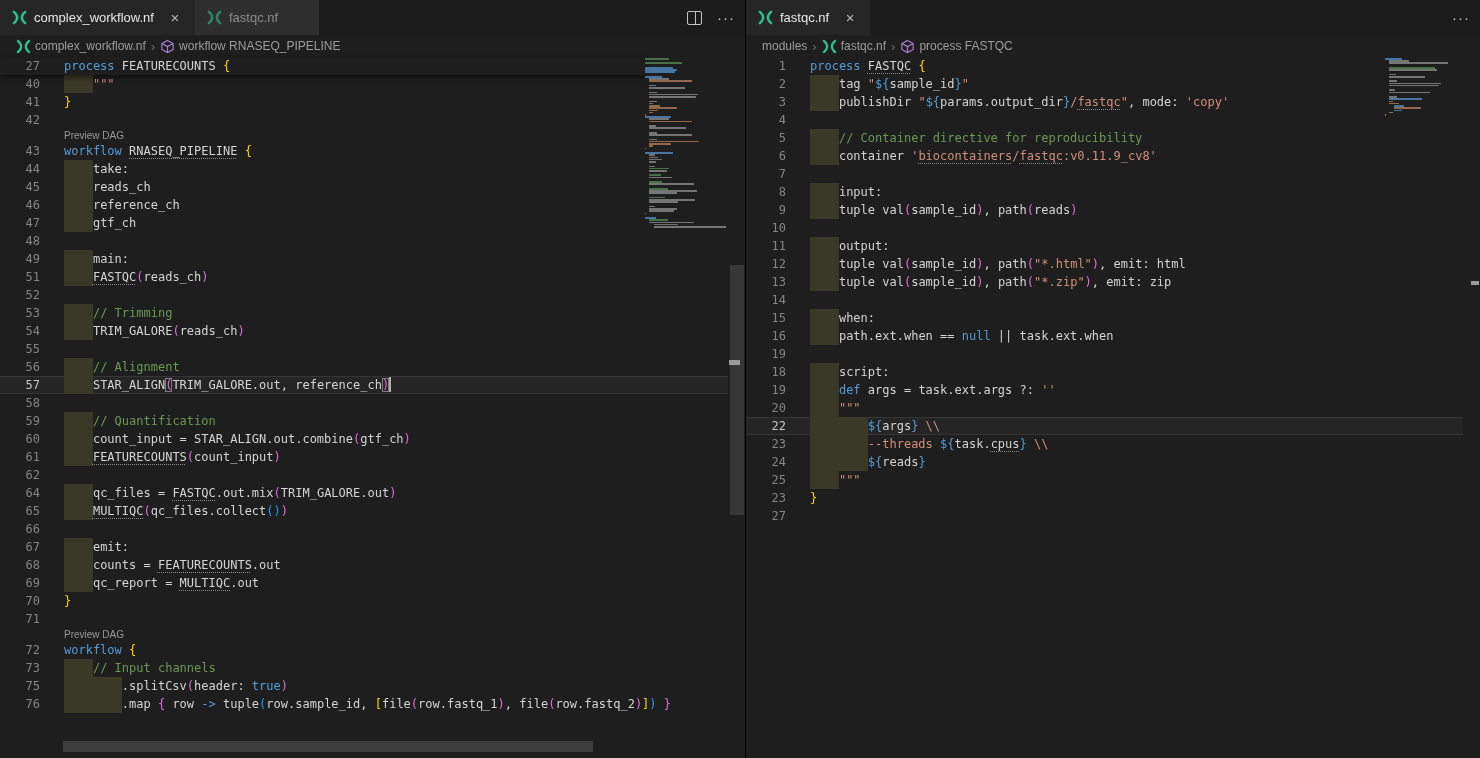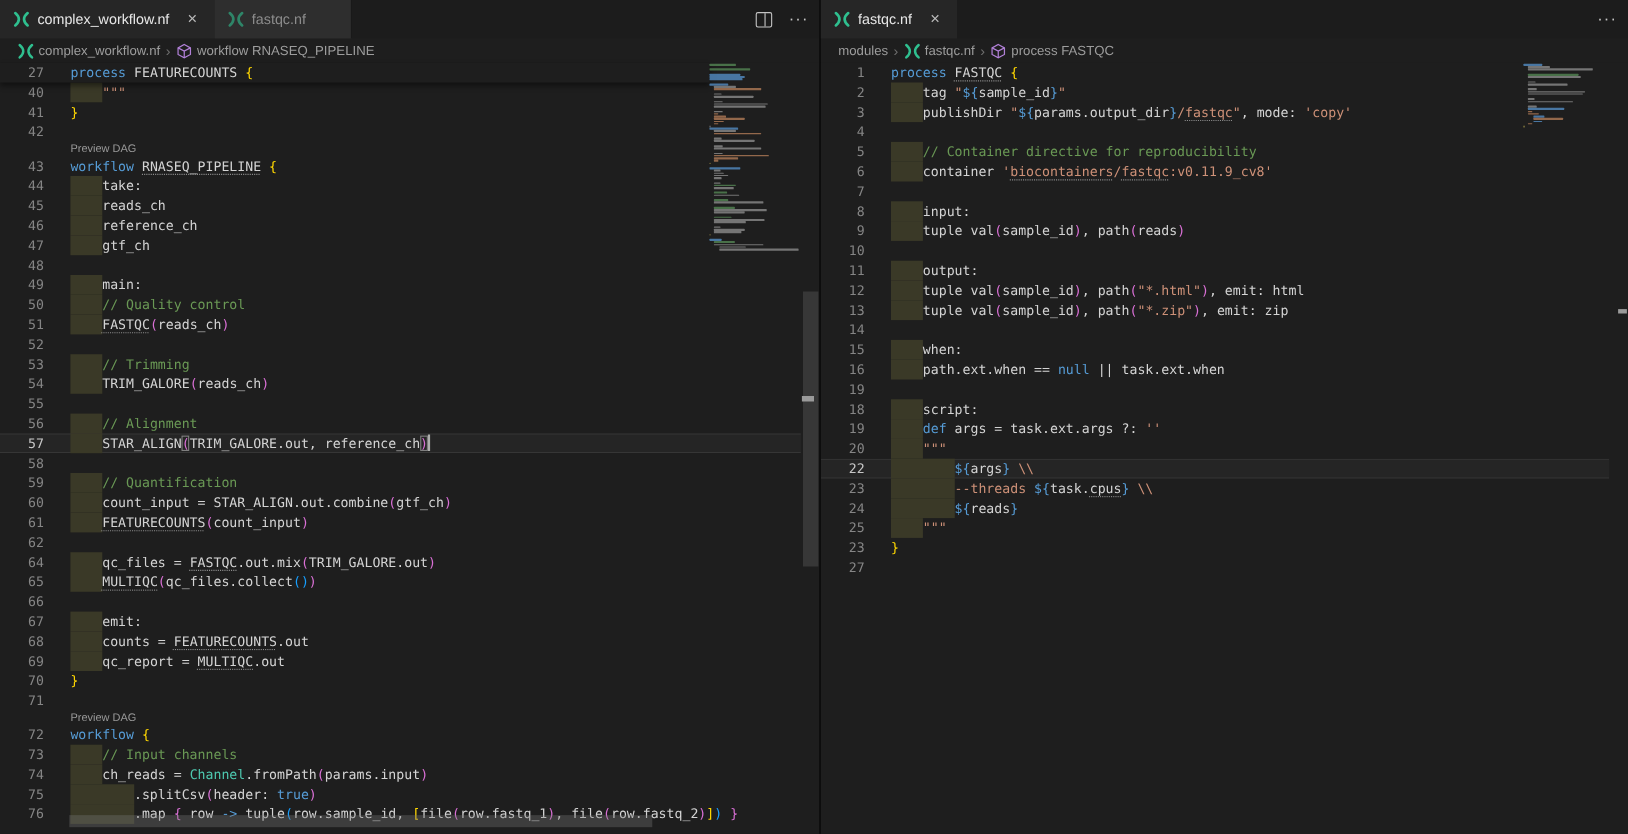--- a/index.html
+++ b/index.html
@@ -123,21 +123,20 @@
         <div class="line"><span class="num">41</span><span class="code"><span class="tk b1">}</span></span></div>
         <div class="line"><span class="num">42</span><span class="code"></span></div>
         <div class="lens">Preview DAG</div>
         <div class="line"><span class="num">43</span><span class="code"><span class="tk kw">workflow</span><span class="tk txt"> </span><span class="tk sp">RNASEQ_PIPELINE</span><span class="tk txt"> </span><span class="tk b1">{</span></span></div>
         <div class="line"><span class="num">44</span><span class="code"><span class="indbg" style="width: 4ch;"></span><span class="tk ws">    </span><span class="tk txt">take:</span></span></div>
         <div class="line"><span class="num">45</span><span class="code"><span class="indbg" style="width: 4ch;"></span><span class="tk ws">    </span><span class="tk txt">reads_ch</span></span></div>
         <div class="line"><span class="num">46</span><span class="code"><span class="indbg" style="width: 4ch;"></span><span class="tk ws">    </span><span class="tk txt">reference_ch</span></span></div>
         <div class="line"><span class="num">47</span><span class="code"><span class="indbg" style="width: 4ch;"></span><span class="tk ws">    </span><span class="tk txt">gtf_ch</span></span></div>
         <div class="line"><span class="num">48</span><span class="code"></span></div>
         <div class="line"><span class="num">49</span><span class="code"><span class="indbg" style="width: 4ch;"></span><span class="tk ws">    </span><span class="tk txt">main:</span></span></div>
-        <div class="line"><span class="num">50</span><span class="code"><span class="indbg" style="width: 4ch;"></span><span class="tk ws">    </span><span class="tk com">// Quality control</span></span></div>
         <div class="line"><span class="num">51</span><span class="code"><span class="indbg" style="width: 4ch;"></span><span class="tk ws">    </span><span class="tk sp">FASTQC</span><span class="tk b2">(</span><span class="tk txt">reads_ch</span><span class="tk b2">)</span></span></div>
         <div class="line"><span class="num">52</span><span class="code"></span></div>
         <div class="line"><span class="num">53</span><span class="code"><span class="indbg" style="width: 4ch;"></span><span class="tk ws">    </span><span class="tk com">// Trimming</span></span></div>
         <div class="line"><span class="num">54</span><span class="code"><span class="indbg" style="width: 4ch;"></span><span class="tk ws">    </span><span class="tk txt">TRIM_GALORE</span><span class="tk b2">(</span><span class="tk txt">reads_ch</span><span class="tk b2">)</span></span></div>
         <div class="line"><span class="num">55</span><span class="code"></span></div>
         <div class="line"><span class="num">56</span><span class="code"><span class="indbg" style="width: 4ch;"></span><span class="tk ws">    </span><span class="tk com">// Alignment</span></span></div>
         <div class="line current"><span class="num">57</span><span class="code"><span class="indbg" style="width: 4ch;"></span><span class="tk ws">    </span><span class="tk txt">STAR_ALIGN</span><span class="tk b2 boxed">(</span><span class="tk txt">TRIM_GALORE.out, reference_ch</span><span class="tk b2 boxed">)</span><span class="tk caret"></span></span></div>
         <div class="line"><span class="num">58</span><span class="code"></span></div>
         <div class="line"><span class="num">59</span><span class="code"><span class="indbg" style="width: 4ch;"></span><span class="tk ws">    </span><span class="tk com">// Quantification</span></span></div>
         <div class="line"><span class="num">60</span><span class="code"><span class="indbg" style="width: 4ch;"></span><span class="tk ws">    </span><span class="tk txt">count_input = STAR_ALIGN.out.combine</span><span class="tk b2">(</span><span class="tk txt">gtf_ch</span><span class="tk b2">)</span></span></div>
@@ -147,21 +146,20 @@
         <div class="line"><span class="num">65</span><span class="code"><span class="indbg" style="width: 4ch;"></span><span class="tk ws">    </span><span class="tk sp">MULTIQC</span><span class="tk b2">(</span><span class="tk txt">qc_files.collect</span><span class="tk b3">()</span><span class="tk b2">)</span></span></div>
         <div class="line"><span class="num">66</span><span class="code"></span></div>
         <div class="line"><span class="num">67</span><span class="code"><span class="indbg" style="width: 4ch;"></span><span class="tk ws">    </span><span class="tk txt">emit:</span></span></div>
         <div class="line"><span class="num">68</span><span class="code"><span class="indbg" style="width: 4ch;"></span><span class="tk ws">    </span><span class="tk txt">counts = </span><span class="tk sp">FEATURECOUNTS</span><span class="tk txt">.out</span></span></div>
         <div class="line"><span class="num">69</span><span class="code"><span class="indbg" style="width: 4ch;"></span><span class="tk ws">    </span><span class="tk txt">qc_report = </span><span class="tk sp">MULTIQC</span><span class="tk txt">.out</span></span></div>
         <div class="line"><span class="num">70</span><span class="code"><span class="tk b1">}</span></span></div>
         <div class="line"><span class="num">71</span><span class="code"></span></div>
         <div class="lens">Preview DAG</div>
         <div class="line"><span class="num">72</span><span class="code"><span class="tk kw">workflow</span><span class="tk txt"> </span><span class="tk b1">{</span></span></div>
         <div class="line"><span class="num">73</span><span class="code"><span class="indbg" style="width: 4ch;"></span><span class="tk ws">    </span><span class="tk com">// Input channels</span></span></div>
-        <div class="line"><span class="num">74</span><span class="code"><span class="indbg" style="width: 4ch;"></span><span class="tk ws">    </span><span class="tk txt">ch_reads = </span><span class="tk type">Channel</span><span class="tk txt">.fromPath</span><span class="tk b2">(</span><span class="tk txt">params.input</span><span class="tk b2">)</span></span></div>
         <div class="line"><span class="num">75</span><span class="code"><span class="indbg" style="width: 8ch;"></span><span class="tk ws">        </span><span class="tk txt">.splitCsv</span><span class="tk b2">(</span><span class="tk txt">header: </span><span class="tk kw">true</span><span class="tk b2">)</span></span></div>
         <div class="line"><span class="num">76</span><span class="code"><span class="indbg" style="width: 8ch;"></span><span class="tk ws">        </span><span class="tk txt">.map </span><span class="tk b2">{</span><span class="tk txt"> row </span><span class="tk kw">-&gt;</span><span class="tk txt"> tuple</span><span class="tk b3">(</span><span class="tk txt">row.sample_id, </span><span class="tk b1">[</span><span class="tk txt">file</span><span class="tk b2">(</span><span class="tk txt">row.fastq_1</span><span class="tk b2">)</span><span class="tk txt">, file</span><span class="tk b2">(</span><span class="tk txt">row.fastq_2</span><span class="tk b2">)</span><span class="tk b1">]</span><span class="tk b3">)</span><span class="tk txt"> </span><span class="tk b2">}</span></span></div>
       </div>
     <div class="sticky" id="sticky-left">
         <div class="line"><span class="num">27</span><span class="code"><span class="tk kw">process</span><span class="tk txt"> FEATURECOUNTS </span><span class="tk b1">{</span></span></div>
       </div>
     <div class="minimap">
         <div class="mmbar" style="top: 1px; left: 0px; width: 23.76px; background: rgb(78, 122, 78);"></div>
         <div class="mmbar" style="top: 5.48px; left: 0px; width: 36.72px; background: rgb(78, 122, 78);"></div>
         <div class="mmbar" style="top: 9.96px; left: 0px; width: 28.08px; background: rgb(77, 127, 176);"></div>

